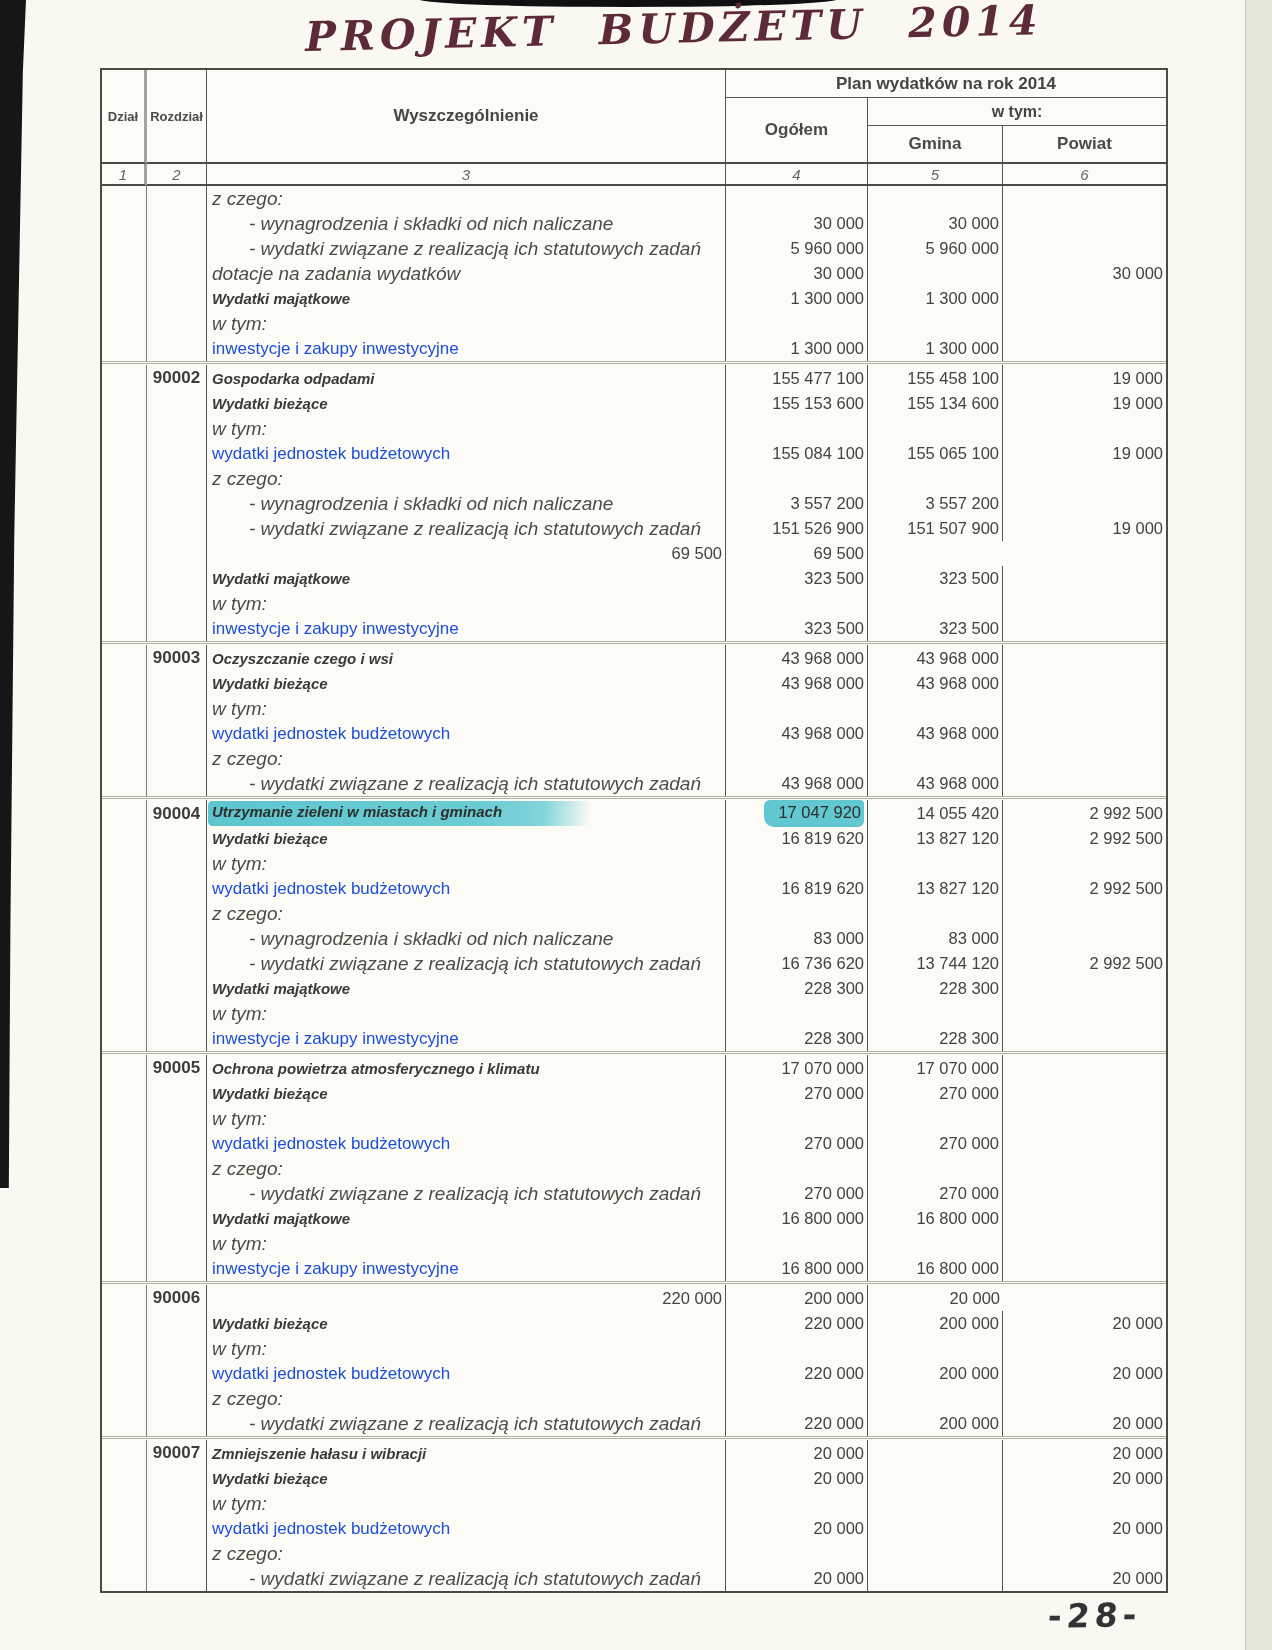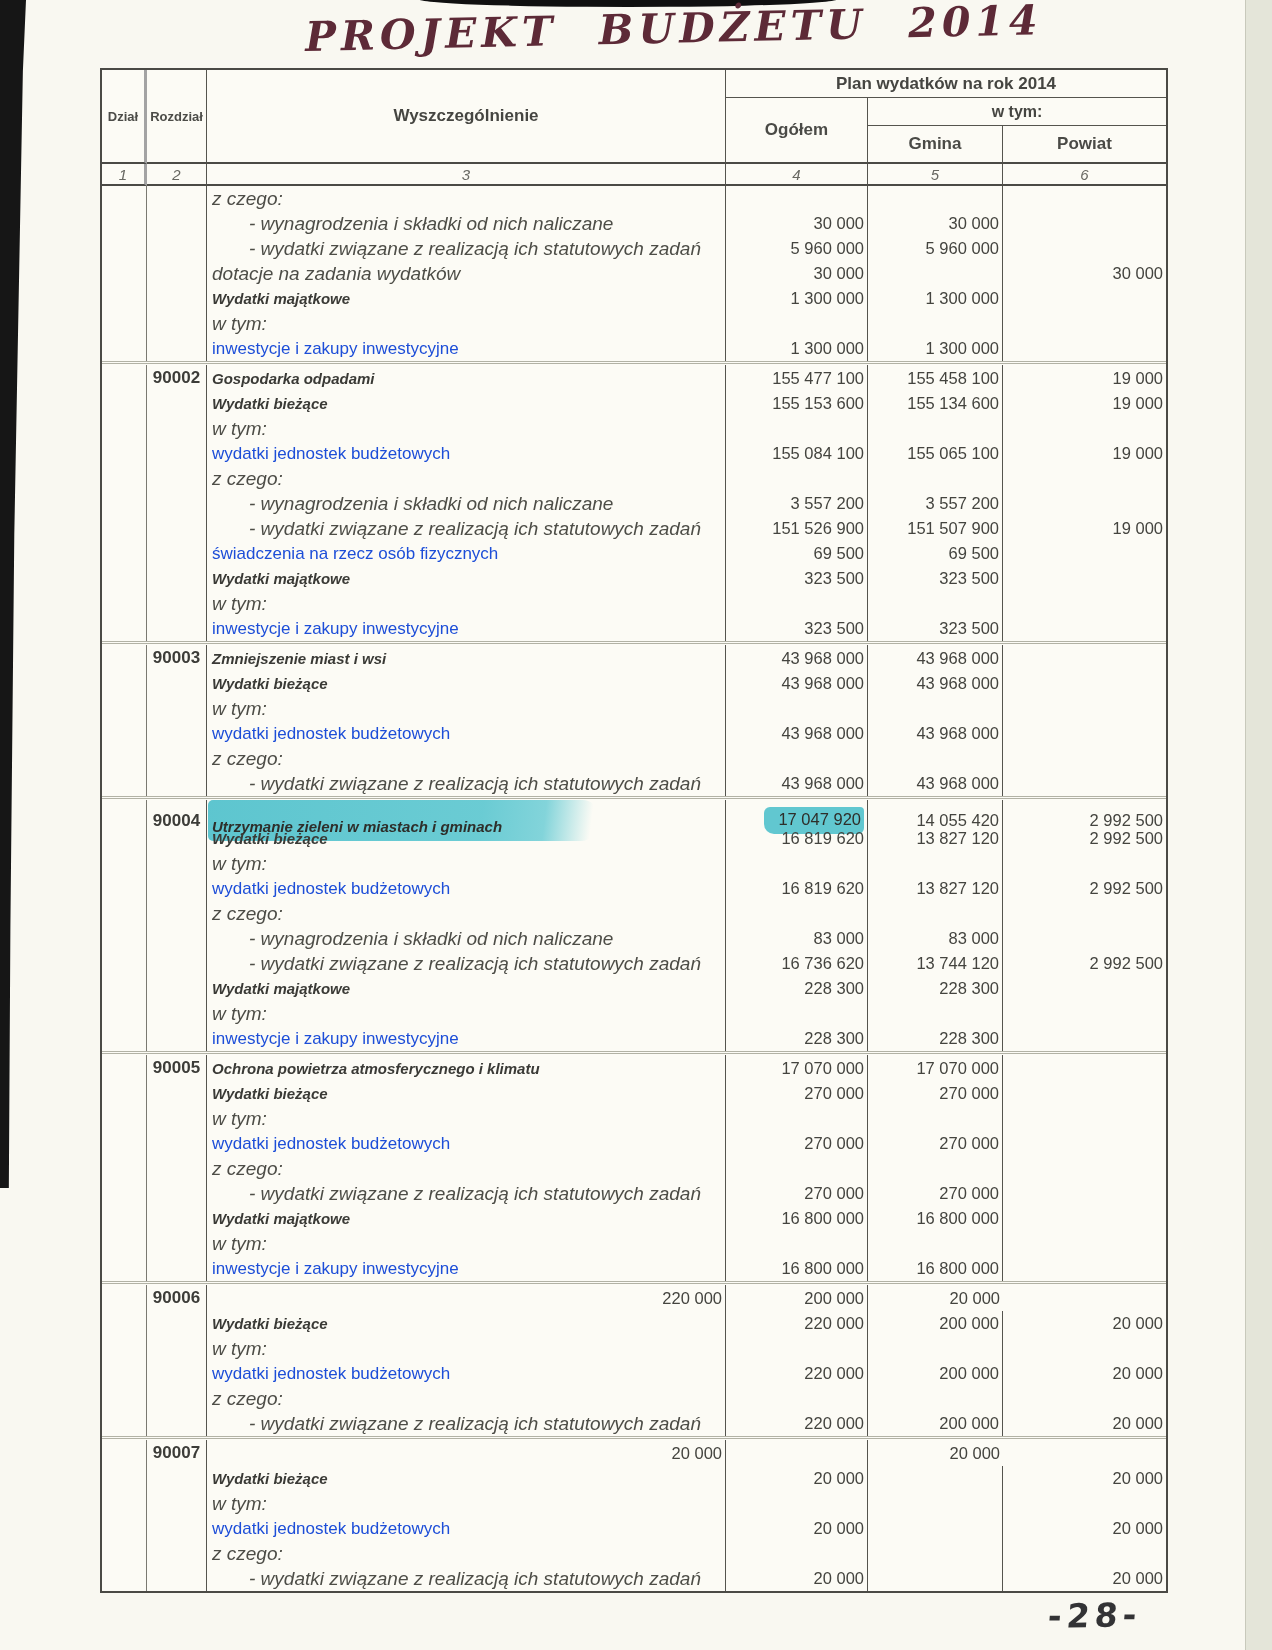--- a/index.html
+++ b/index.html
@@ -72,21 +72,21 @@
   .c-num{justify-content:flex-end;padding-right:3px;font-size:16.5px;color:#44443f;}
   .c-ogolem{border-right:1.5px solid #55544e;}
   .c-gmina{border-right:1.5px solid #55544e;}
   .c-powiat{border-right:none;}
   .c-label span, .c-num span{display:inline-block;line-height:21px;white-space:nowrap;}
   
   .row.hl .c-label span{
     background:linear-gradient(97deg,
       rgba(80,193,204,0.92) 0%,rgba(86,197,207,0.88) 70%,
       rgba(90,199,209,0.75) 86%,rgba(90,199,209,0) 98%);
-    padding:16px 95px 4px 4px;margin-left:-4px;
+    padding:0 95px 4px 4px;margin-left:-4px;
     border-radius:5px 14px 16px 5px;color:#2e2e2a;
   }
   .row.hl .c-ogolem span{
     background:rgba(80,193,204,0.9);
     padding:2px 3px 4px 14px;border-radius:6px 4px 6px 10px;color:#2e2e2a;margin-left:24px;
   }
   
   .page-num{
     position:absolute;left:1048px;top:1596px;
     font-family:"DejaVu Sans",sans-serif;font-weight:bold;font-size:33px;
@@ -344,23 +344,20 @@
     <div class="cell c-num c-gmina">
             <span>151 507 900</span>
           </div>
     <div class="cell c-num c-powiat">
             <span>19 000</span>
           </div>
   </div>
         <div class="row">
     <div class="cell c-dzial"></div>
     <div class="cell c-rozdzial"></div>
-    <div class="cell c-label st-plain">
-            <span>świadczenia na rzecz osób fizycznych</span>
-          </div>
     <div class="cell c-num c-ogolem">
             <span>69 500</span>
           </div>
     <div class="cell c-num c-gmina">
             <span>69 500</span>
           </div>
     <div class="cell c-num c-powiat">
             <span></span>
           </div>
   </div>
@@ -409,21 +406,21 @@
             <span>323 500</span>
           </div>
     <div class="cell c-num c-powiat">
             <span></span>
           </div>
   </div>
         <div class="row sec">
     <div class="cell c-dzial"></div>
     <div class="cell c-rozdzial">90003</div>
     <div class="cell c-label st-bold">
-            <span>Zmniejszenie miast i wsi</span>
+            <span>Oczyszczanie czego i wsi</span>
           </div>
     <div class="cell c-num c-ogolem">
             <span>43 968 000</span>
           </div>
     <div class="cell c-num c-gmina">
             <span>43 968 000</span>
           </div>
     <div class="cell c-num c-powiat">
             <span></span>
           </div>
@@ -901,20 +898,23 @@
     <div class="cell c-num c-gmina">
             <span>200 000</span>
           </div>
     <div class="cell c-num c-powiat">
             <span>20 000</span>
           </div>
   </div>
         <div class="row sec">
     <div class="cell c-dzial"></div>
     <div class="cell c-rozdzial">90007</div>
+    <div class="cell c-label st-bold">
+            <span>Zmniejszenie hałasu i wibracji</span>
+          </div>
     <div class="cell c-num c-ogolem">
             <span>20 000</span>
           </div>
     <div class="cell c-num c-gmina">
             <span></span>
           </div>
     <div class="cell c-num c-powiat">
             <span>20 000</span>
           </div>
   </div>

